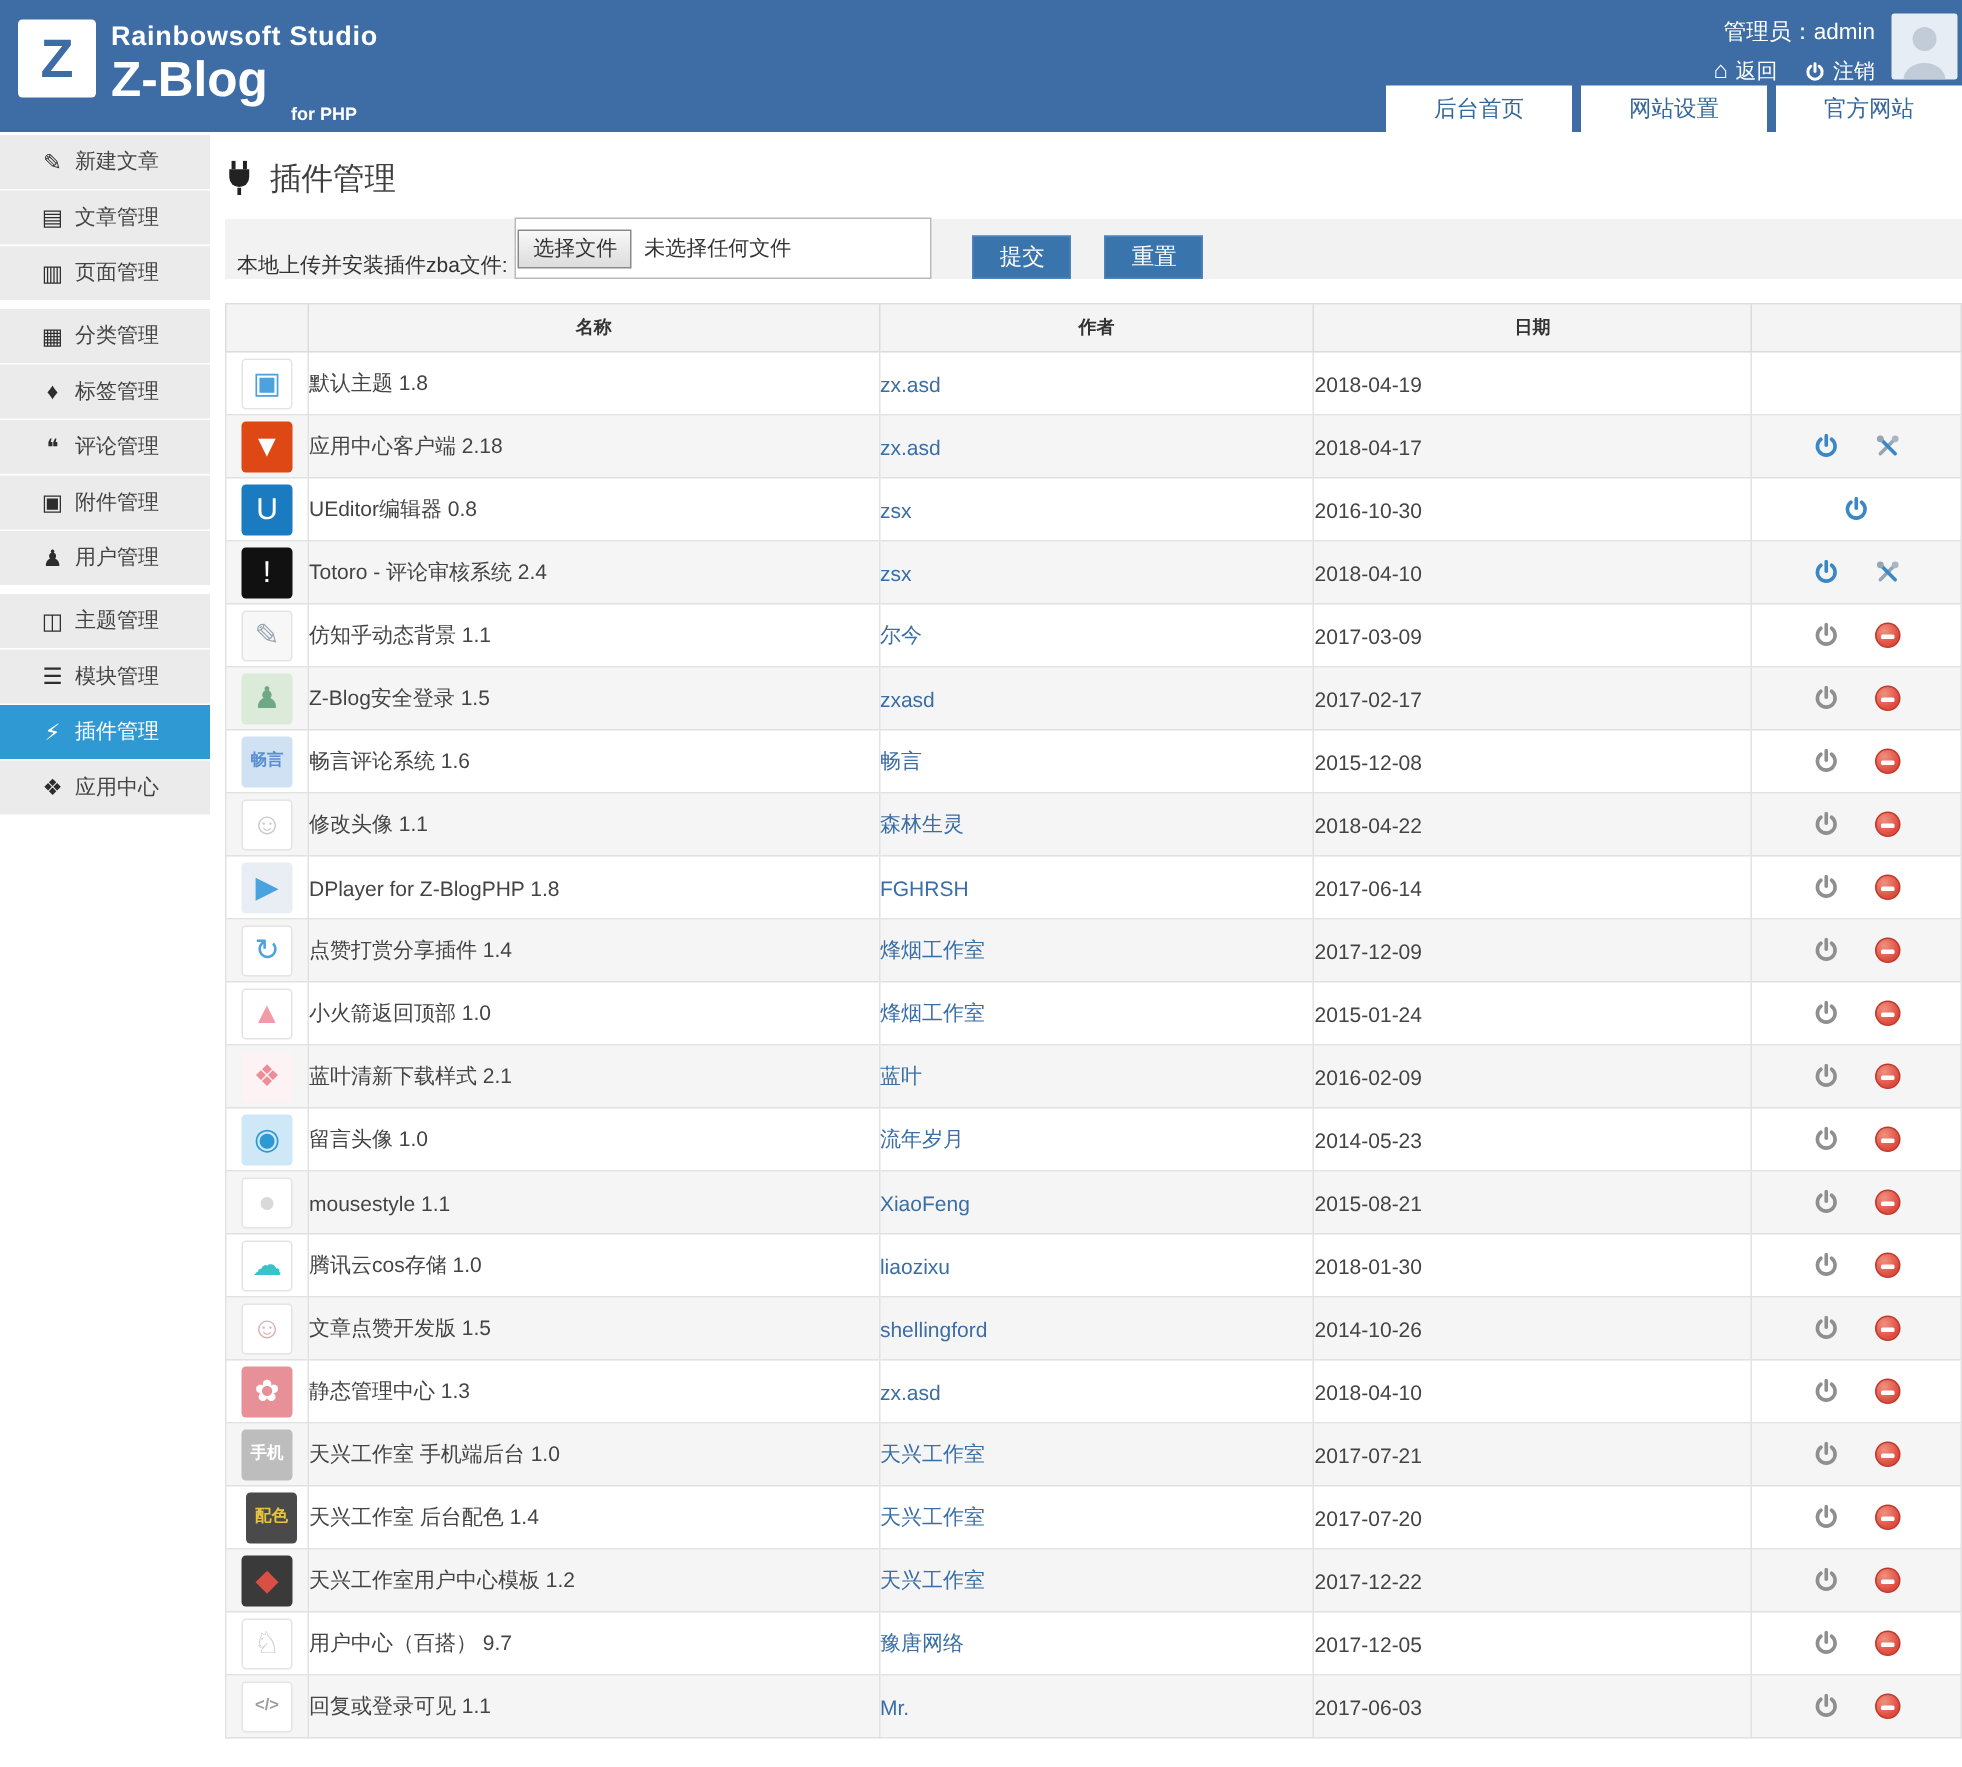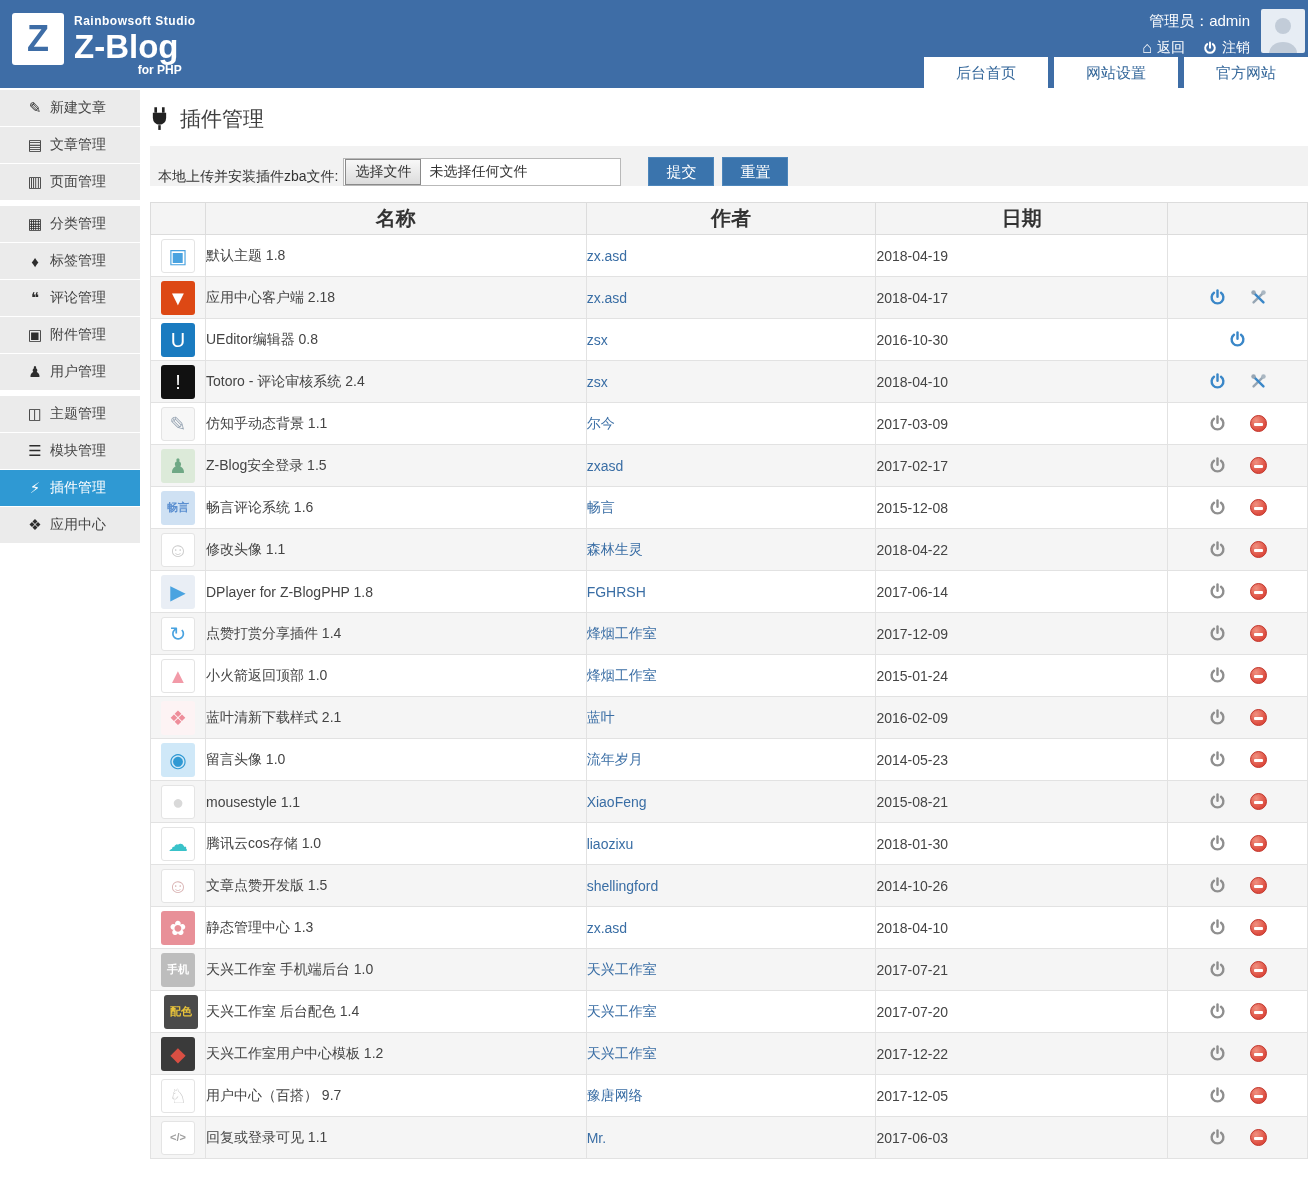--- a/index.html
+++ b/index.html
@@ -8,21 +8,21 @@
     width:1308px; height:1178px; background:#fff; overflow:hidden;
     font-family:"Liberation Sans","DejaVu Sans",sans-serif; color:#444;
   }
   
   .header { position:relative; height:88px; background:#3e6da6; }
   .logo { position:absolute; left:12px; top:13px; display:flex; }
   .logo-box { width:52px; height:52px; background:#fff; border-radius:3px;
     display:flex; align-items:center; justify-content:center;
     font-size:36px; font-weight:bold; color:#3e6da6; }
   .logo-texts { margin-left:10px; color:#fff; line-height:1; }
-  .logo-studio { font-size:12px; font-weight:bold; letter-spacing:.5px; margin-top:2px; }
+  .logo-studio { font-size:18px; font-weight:bold; letter-spacing:.5px; margin-top:2px; }
   .logo-name { font-size:33px; font-weight:bold; margin-top:3px; }
   .logo-sub { font-size:12px; font-weight:bold; text-align:right; margin-top:1px; padding-right:14px; }
   .user-info { position:absolute; top:12px; right:58px; text-align:right; color:#fff; font-size:15px; }
   .user-line2 { margin-top:8px; font-size:14px; display:flex; gap:18px; justify-content:flex-end; align-items:center; }
   .user-line2 .mini { display:inline-flex; align-items:center; gap:5px; cursor:pointer; }
   .house-glyph { font-size:16px; line-height:1; }
   .avatar { position:absolute; top:9px; right:3px; width:44px; height:44px;
     background:#e7edf4; border-radius:2px; overflow:hidden; }
   .header-tabs { position:absolute; right:0; bottom:0; display:flex; gap:6px; }
   .tab { background:#fff; color:#34679a; height:31px; line-height:31px;
@@ -34,33 +34,33 @@
     align-items:center; padding-left:25px; color:#444; font-size:14px; cursor:pointer; }
   .side-item .ico { width:20px; margin-right:5px; text-align:center; font-size:15px; color:#2d2d2d; }
   .side-item.active { background:#2f99d3; color:#fff; }
   .side-item.active .ico { color:#fff; }
   
   .main { margin-left:150px; width:1158px; }
   .page-title { display:flex; align-items:center; height:50px; margin-top:6px; }
   .page-title h1 { font-size:21px; font-weight:normal; color:#3f3f3f; margin:0 0 0 11px; }
   .upload-bar { background:#f2f2f2; height:40px; display:flex; align-items:flex-end;
     padding-left:8px; font-size:14px; color:#333; margin-top:2px; }
-  .file-box { width:278px; height:28px; background:#fff; border:1px solid #b9b9b9;
+  .file-box { width:278px; height:41px; background:#fff; border:1px solid #b9b9b9;
     display:flex; align-items:center; margin-left:5px; }
   .file-btn { border:1px solid #8a8a8a; background:linear-gradient(#f8f8f8,#dcdcdc);
     padding:3px 9px; font-size:14px; color:#333; margin-left:1px; cursor:pointer; white-space:nowrap; }
   .file-text { margin-left:8px; color:#333; }
   .btn { background:#3a74ad; border:1px solid #4d86bb; color:#fff; font-size:15px;
     min-width:66px; height:29px; line-height:27px; text-align:center; cursor:pointer; padding:0 14px; }
   .btn.submit { margin-left:27px; }
-  .btn.reset { margin-left:8px; }
+  .btn.reset { margin-left:22px; }
   
   table.plugins { width:1158px; border-collapse:collapse; margin-top:16px; font-size:14px; }
   .plugins th { background:#f4f4f4; border:1px solid #dcdcdc; height:32px;
-    font-weight:bold; color:#333; font-size:20px; }
+    font-weight:bold; color:#333; font-size:12px; }
   .plugins td { border:1px solid #e2e2e2; height:42px; padding:0; color:#444; }
   .plugins tr.even td { background:#f5f5f5; }
   .col-icon  { width:55px; }
   .col-name  { width:381px; }
   .col-author{ width:290px; }
   .col-date  { width:292px; }
   .col-act   { width:140px; }
   .name-cell { padding-left:12px; }
   .author-cell a { color:#3a6ea5; text-decoration:none; cursor:pointer; }
   .date-cell { padding-left:10px; }

